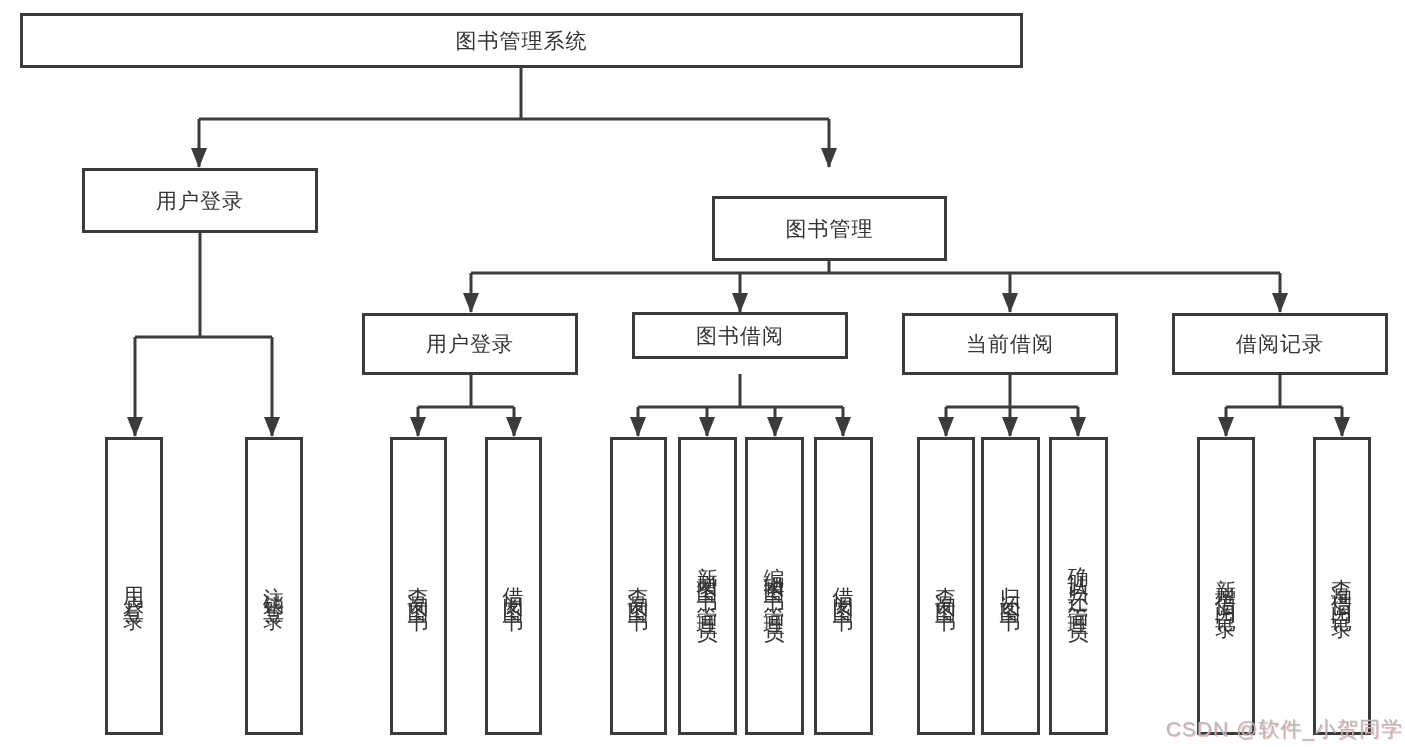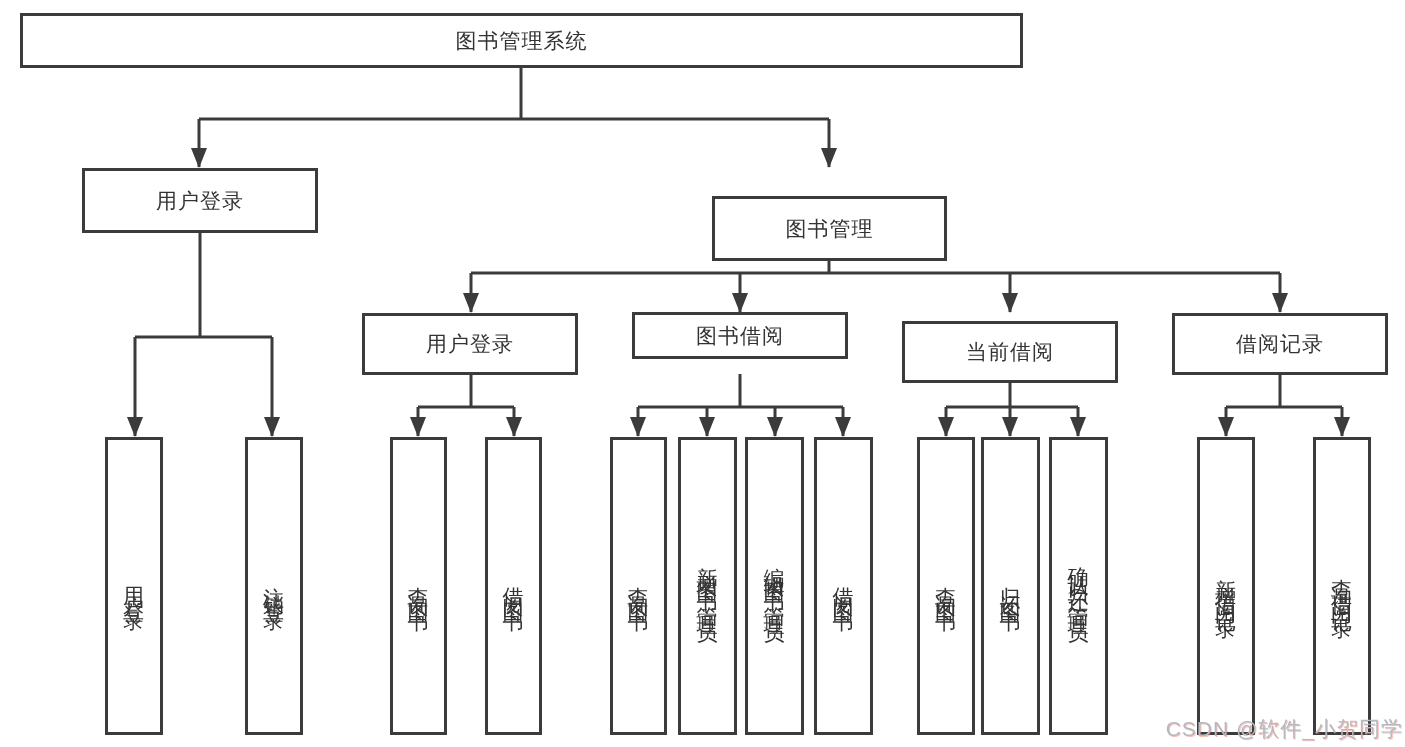--- a/index.html
+++ b/index.html
@@ -105,21 +105,21 @@
   <div class="node hnode" style="left:712px;top:168px;width:235px;height:65px;margin-top:28px;">
     <span>图书管理</span>
   </div>
 
   <div class="node hnode" style="left:362px;top:313px;width:216px;height:62px;">
     <span>用户登录</span>
   </div>
   <div class="node hnode" style="left:632px;top:312px;width:216px;height:47px;">
     <span>图书借阅</span>
   </div>
-  <div class="node hnode" style="left:902px;top:321px;width:216px;height:62px;">
+  <div class="node hnode" style="left:902px;top:313px;width:216px;height:62px;">
     <span>当前借阅</span>
   </div>
   <div class="node hnode" style="left:1172px;top:313px;width:216px;height:62px;">
     <span>借阅记录</span>
   </div>
 
   <div class="node vnode" style="left:105px;top:437px;width:58px;height:298px;">
     <span class="vtext">用户登录</span>
   </div>
   <div class="node vnode" style="left:245px;top:437px;width:58px;height:298px;">

